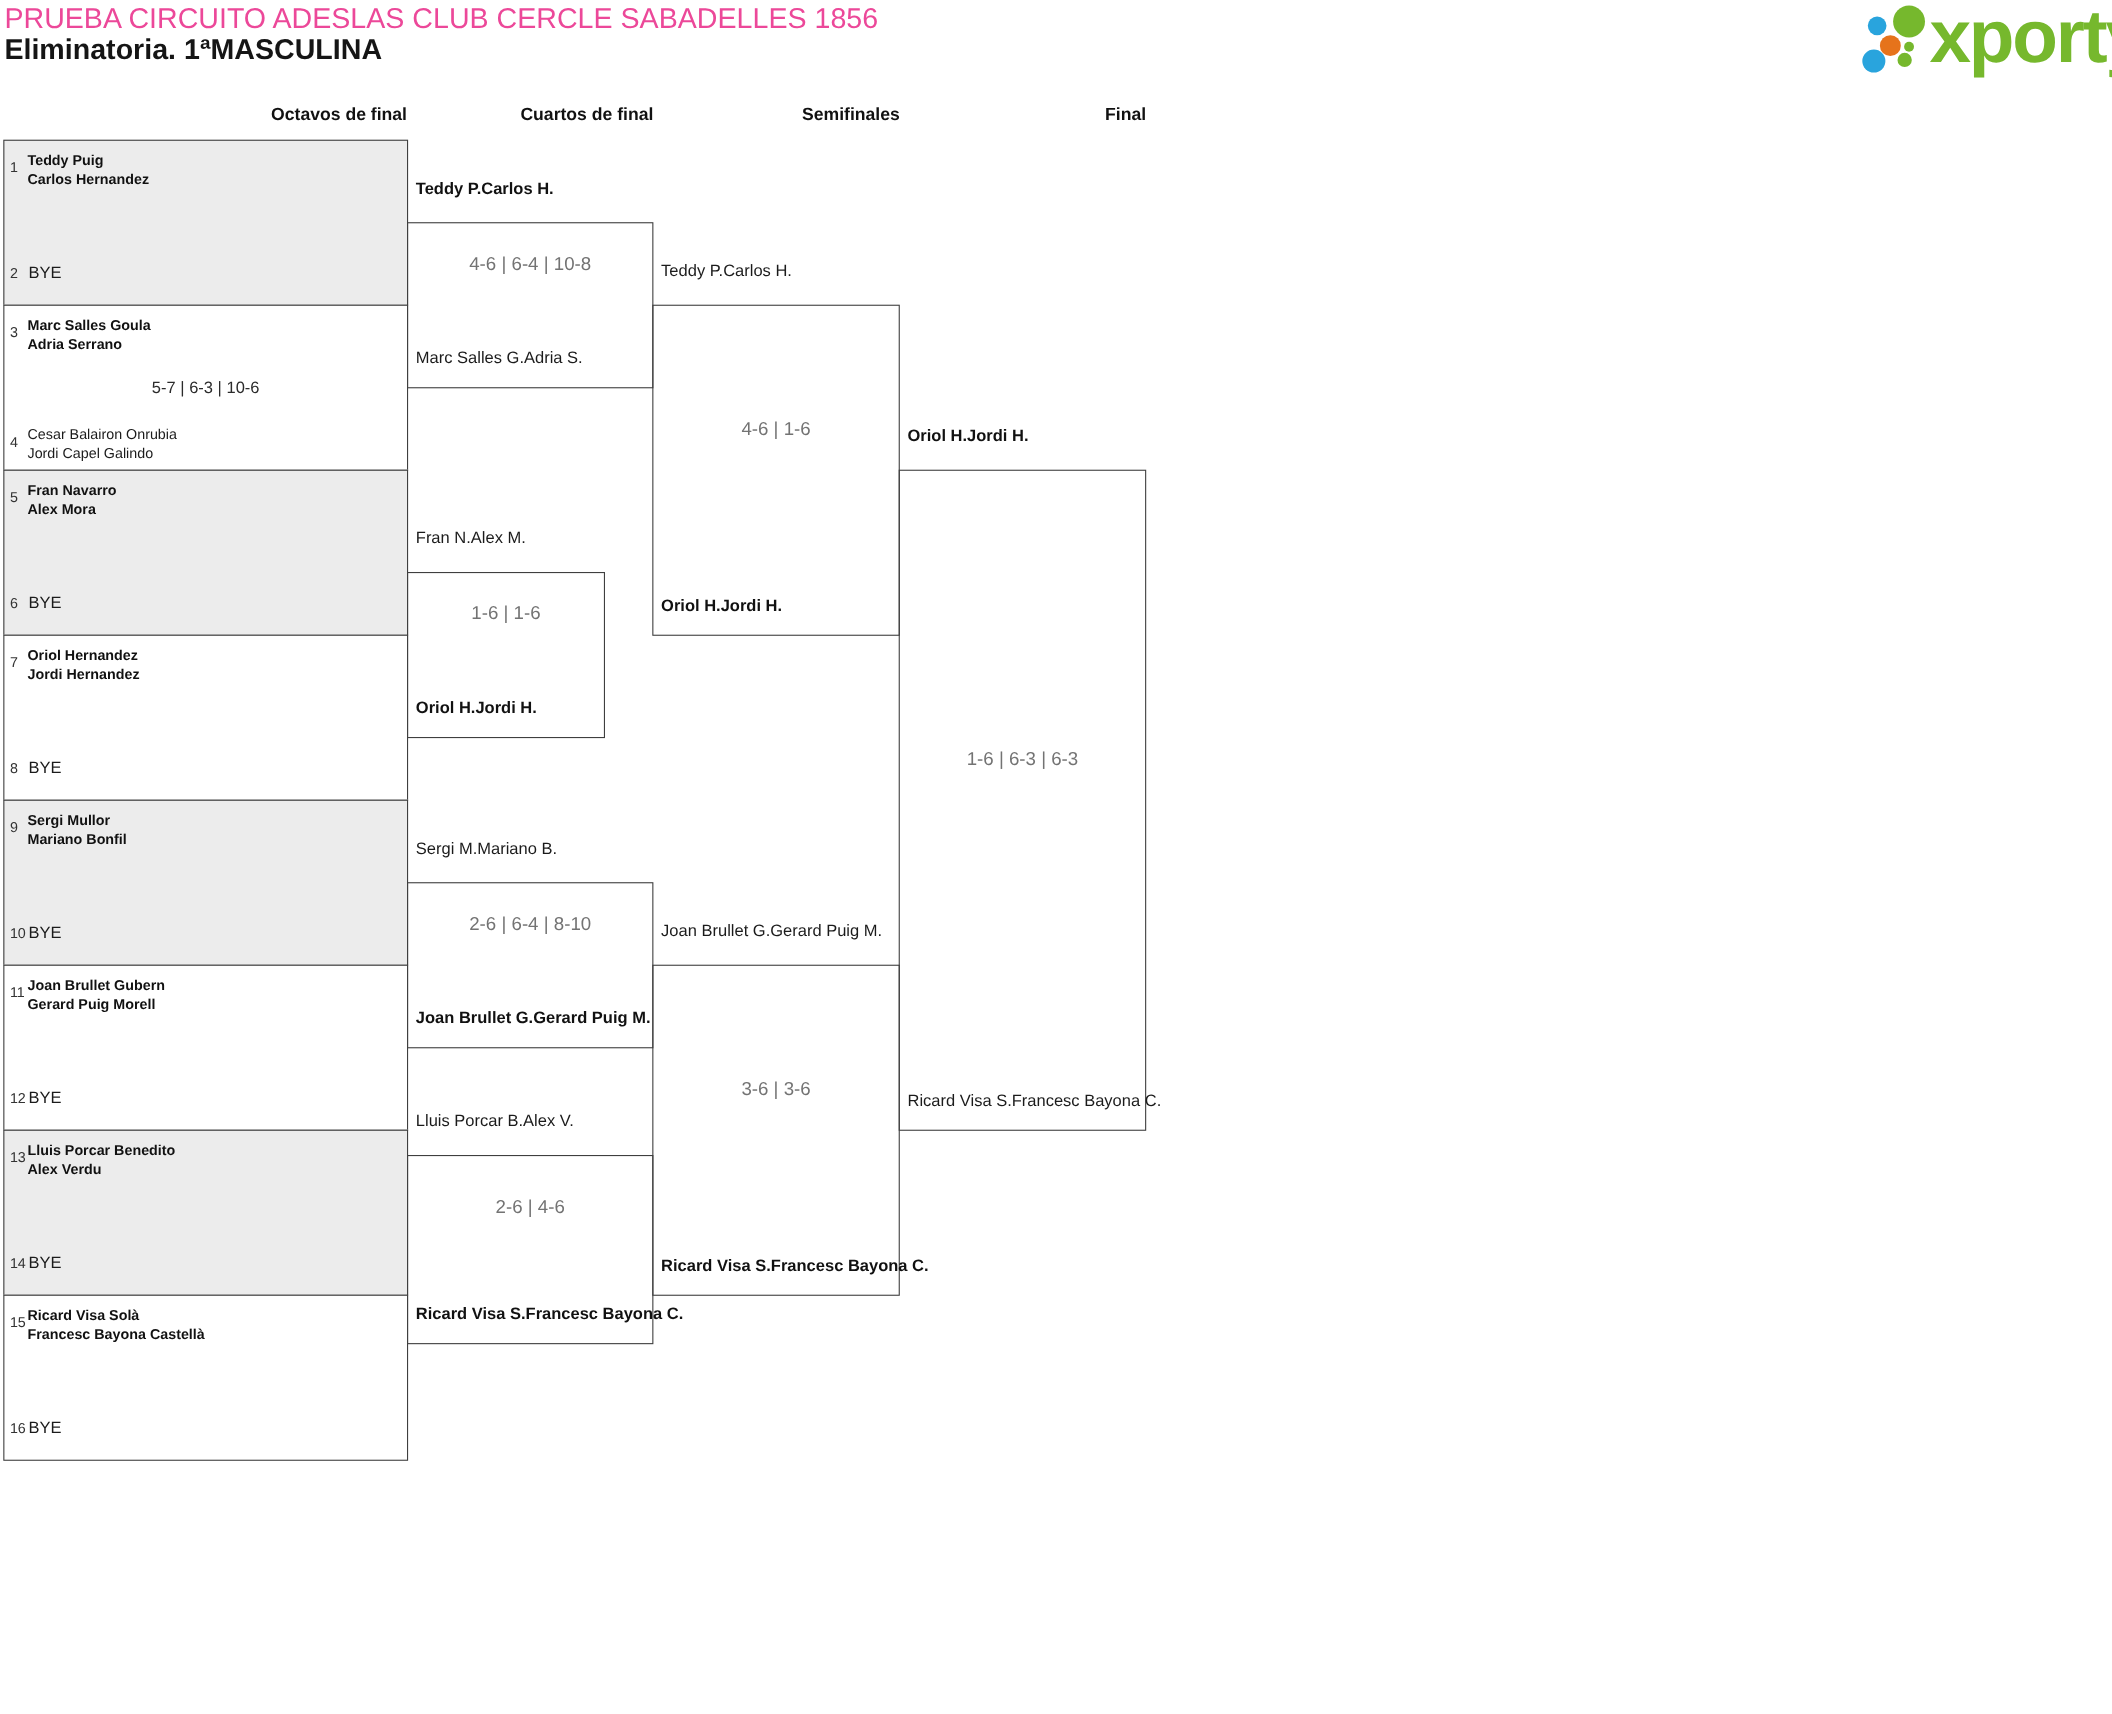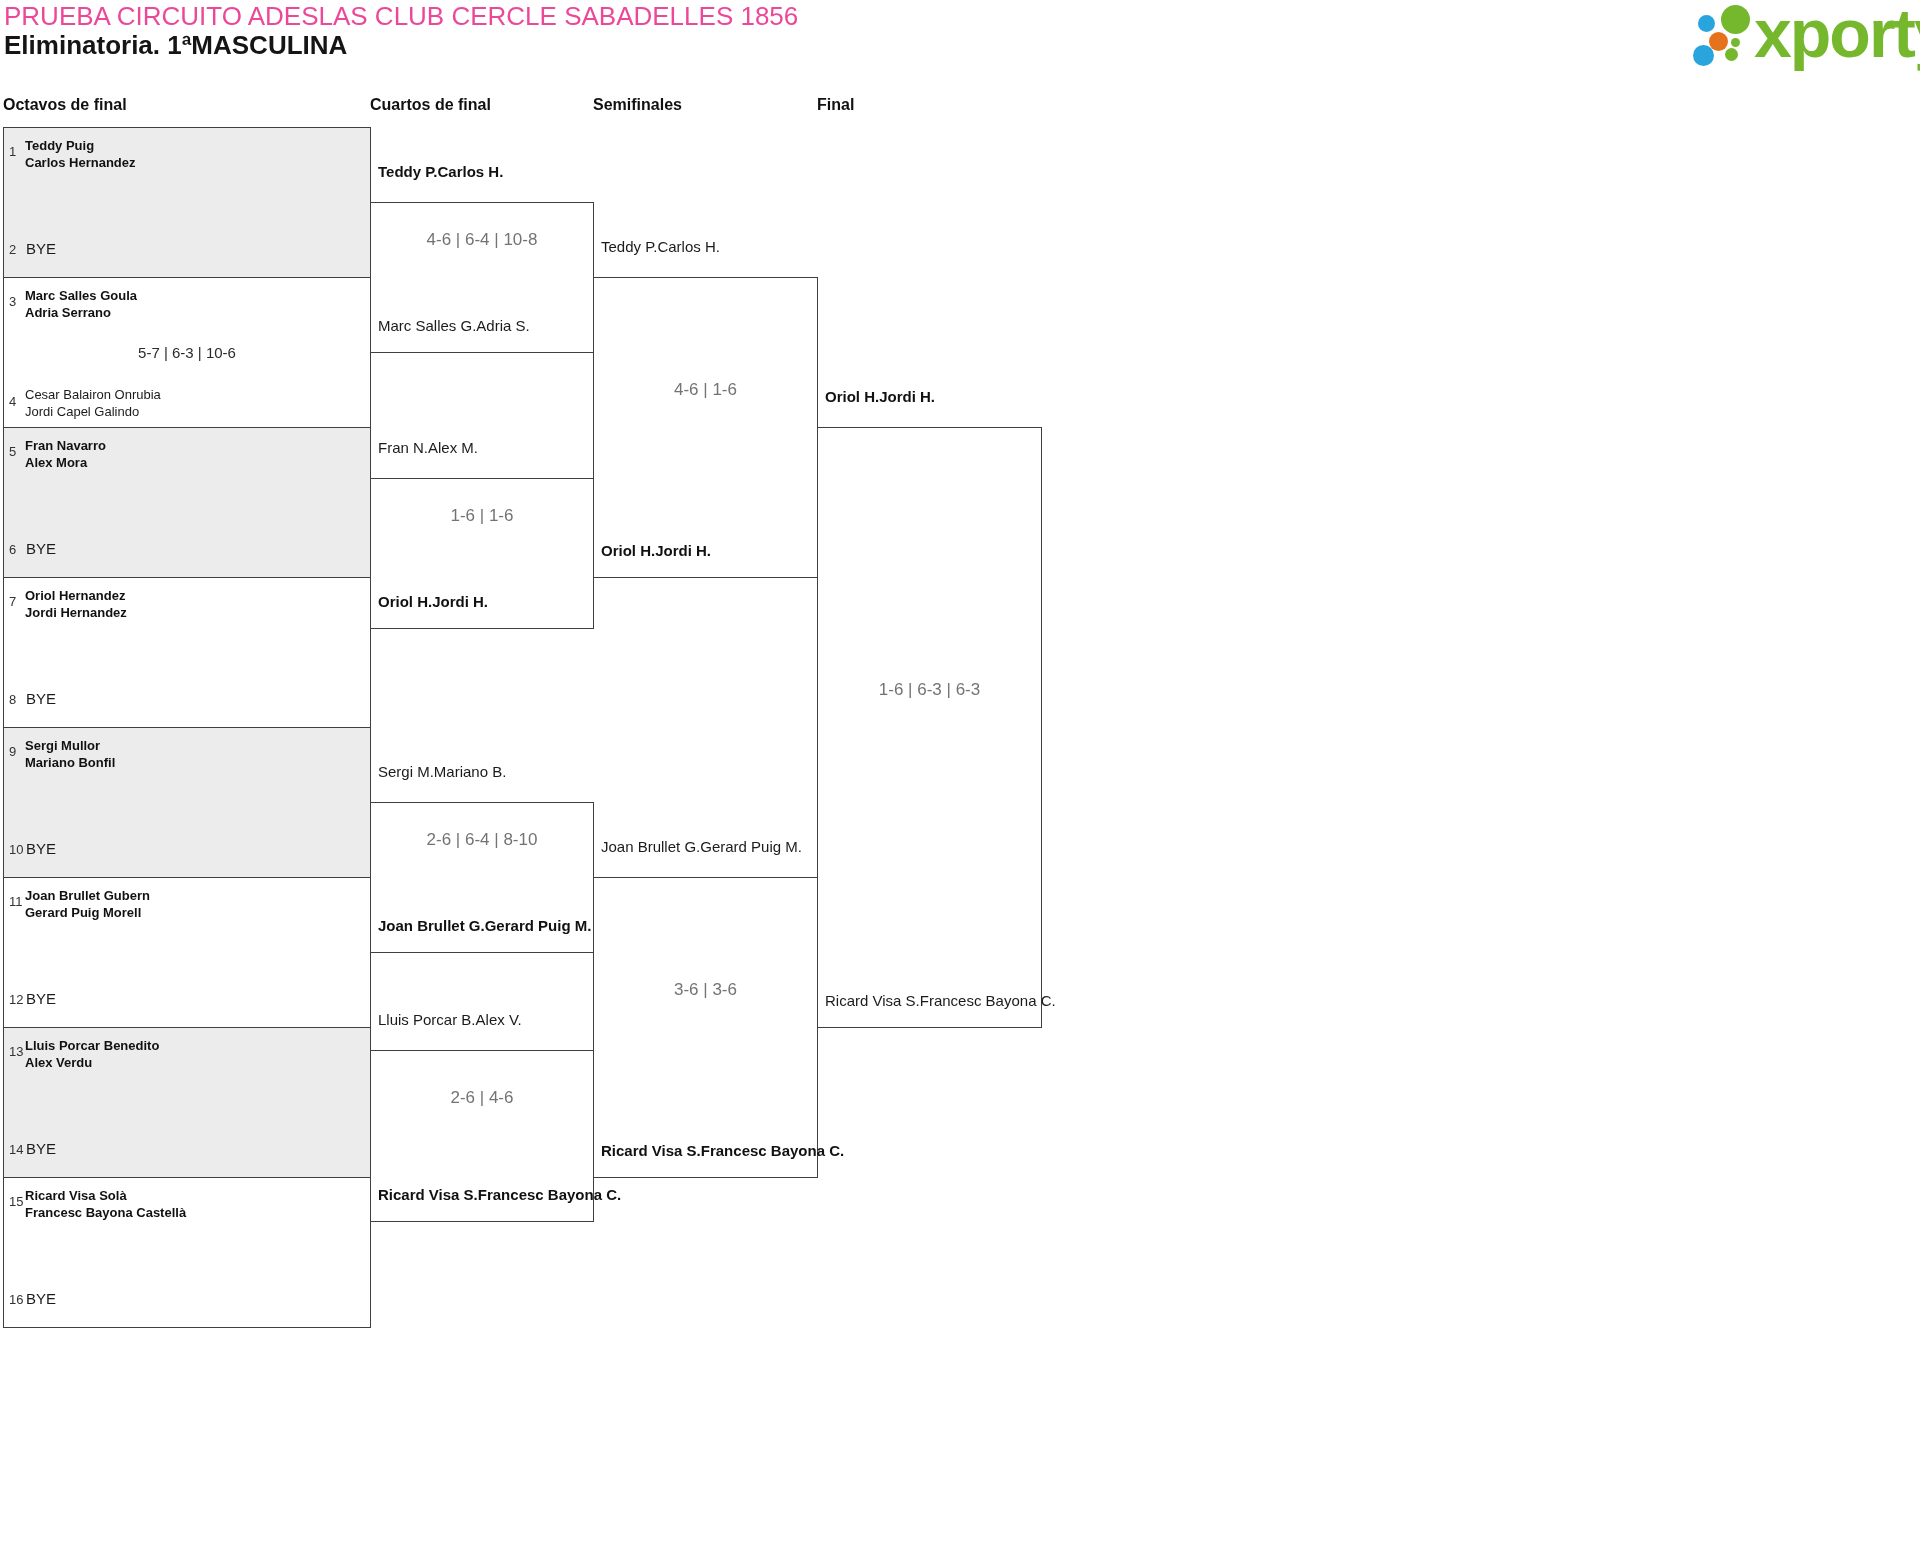--- a/index.html
+++ b/index.html
@@ -3,21 +3,21 @@
 <meta charset="utf-8">
 <style>
   html,body{margin:0;padding:0;}
   body{
     width:1920px;height:1558px;background:#ffffff;position:relative;
     font-family:"Liberation Sans", sans-serif;color:#1b1b1b;overflow:hidden;
   }
   .title{position:absolute;left:4px;top:2px;margin:0;font-size:26px;line-height:29px;font-weight:400;color:#ec4899;white-space:nowrap;}
   .subtitle{position:absolute;left:4px;top:31px;margin:0;font-size:26px;line-height:29px;font-weight:700;color:#151515;white-space:nowrap;}
 
-  .colhead{position:absolute;top:96px;font-size:16px;font-weight:700;text-align:left;color:#111;}
+  .colhead{position:absolute;top:96px;font-size:16px;font-weight:700;text-align:right;color:#111;}
   .ch1{left:3px;width:367px;}
   .ch2{left:370px;width:224px;}
   .ch3{left:593px;width:225px;}
   .ch4{left:817px;width:225px;}
 
   
   .rbox{position:absolute;left:3px;width:368px;height:151px;border:1px solid #3f3f3f;box-sizing:border-box;background:#ffffff;}
   .rbox.fill{background:#ececec;}
   .seed{position:absolute;left:5px;top:16px;font-size:13px;color:#333;}
   .seed.botseed{top:auto;bottom:18px;}
@@ -163,21 +163,21 @@
     <span>Teddy P.</span>
     <span>Carlos H.</span>
   </div>
   <div class="mscore">4-6 | 6-4 | 10-8</div>
   <div class="mlabel botlab">
     <span>Marc Salles G.</span>
     <span>Adria S.</span>
   </div>
 </div>
 
-<div class="match" style="left:370px;top:478px;width:224px;height:151px">
+<div class="match" style="left:370px;top:520px;width:180px;height:151px">
   <div class="mlabel toplab">
     <span>Fran N.</span>
     <span>Alex M.</span>
   </div>
   <div class="mscore">1-6 | 1-6</div>
   <div class="mlabel botlab w">
     <span>Oriol H.</span>
     <span>Jordi H.</span>
   </div>
 </div>

